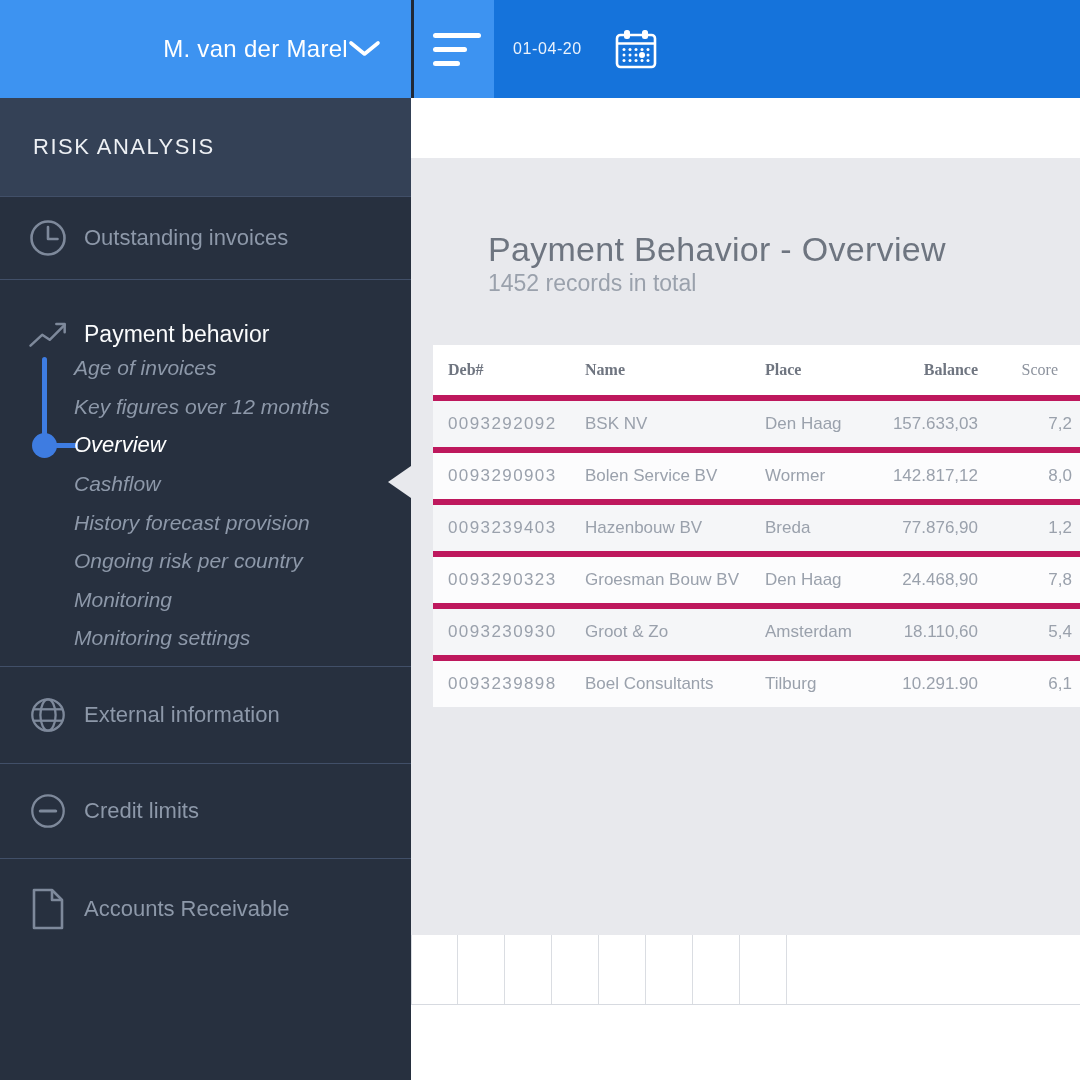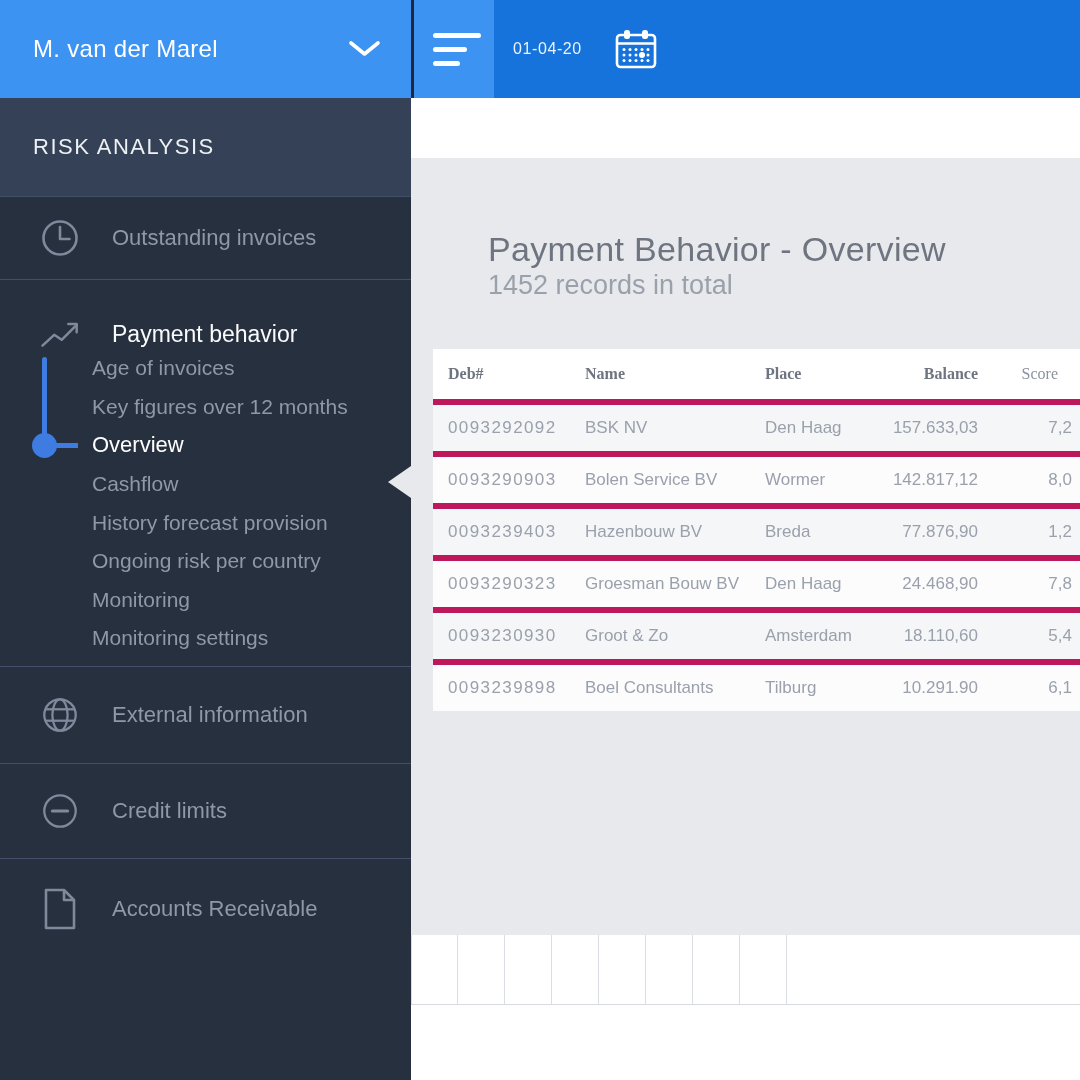--- a/index.html
+++ b/index.html
@@ -3,39 +3,39 @@
 <meta charset="utf-8">
 <style>
   * { box-sizing: border-box; margin: 0; padding: 0; }
   html, body { width: 1080px; height: 1080px; }
   body { font-family: "Liberation Sans", "DejaVu Sans", sans-serif; overflow: hidden; }
 
   .app { position: relative; width: 1080px; height: 1080px; background: #fff; display: flex; overflow: hidden; }
 
   
   .sidebar { width: 411px; flex-shrink: 0; background: #27303F; display: flex; flex-direction: column; }
-  .sidebar-header { height: 98px; background: #3D93F1; display: flex; align-items: center; justify-content: space-between; padding: 0 30px 0 33px; cursor: pointer; }
+  .sidebar-header { height: 98px; background: #3D93F1; display: flex; align-items: center; justify-content: flex-end; padding: 0 30px 0 33px; cursor: pointer; }
   .user-name { color: #FFFFFF; font-size: 24px; letter-spacing: 0.3px; }
   .sidebar-band { height: 98px; background: #344156; display: flex; align-items: center; padding-left: 33px; }
   .band-title { color: #EDF0F4; font-size: 22px; font-weight: 400; letter-spacing: 1.5px; }
 
   .nav-section { border-top: 1px solid #414F68; position: relative; }
   .s-outstanding { height: 83px; }
   .s-payment { height: 387px; }
   .s-external { height: 97px; }
   .s-credit { height: 95px; }
   .s-accounts { flex: 1; }
 
-  .nav-item { display: flex; align-items: center; height: 100%; padding-left: 40px; gap: 32px; color: #8D98A9; font-size: 22px; cursor: pointer; }
+  .nav-item { display: flex; align-items: center; height: 100%; padding-left: 28px; gap: 16px; color: #8D98A9; font-size: 22px; cursor: pointer; }
   .nav-item .ico { width: 40px; display: flex; justify-content: center; align-items: center; flex-shrink: 0; }
   .s-accounts .nav-item { height: 100px; }
 
   .nav-item.main-item { position: absolute; top: 29px; left: 0; right: 0; height: 50px; color: #FAFBFC; font-size: 23px; }
 
-  .subitems { position: absolute; top: 69px; left: 92px; list-style: none; }
+  .subitems { position: absolute; top: 69px; left: 74px; list-style: none; font-style: italic; }
   .subitems li { height: 38.6px; display: flex; align-items: center; font-size: 21px; color: #8D98A9; cursor: pointer; white-space: nowrap; }
   .subitems li.active { color: #FFFFFF; font-size: 22px; }
 
   .conn-v { position: absolute; left: 42px; top: 77px; width: 5px; height: 88px; background: #3E7CE1; border-radius: 3px; }
   .conn-h { position: absolute; left: 44px; top: 163px; width: 34px; height: 5px; background: #3E7CE1; }
   .conn-dot { position: absolute; left: 32px; top: 153px; width: 25px; height: 25px; border-radius: 50%; background: #3E7CE1; }
 
   
   .main { flex: 1; display: flex; flex-direction: column; background: #fff; min-width: 0; }
   .topbar { height: 98px; background: #1573DB; display: flex; align-items: center; flex-shrink: 0; }
@@ -44,21 +44,21 @@
   .menu-btn i.b1 { width: 48px; }
   .menu-btn i.b2 { width: 34px; }
   .menu-btn i.b3 { width: 27px; }
   .topbar-date { color: #EAF2FC; font-size: 16px; margin-left: 19px; letter-spacing: 0.6px; }
   .calendar-btn { background: none; border: none; margin-left: 32px; cursor: pointer; display: flex; align-items: center; }
 
   .white-gap { height: 60px; background: #fff; }
   .panel { height: 777px; background: #E8E9ED; }
   .panel-header { padding: 72px 0 0 77px; }
   .page-title { color: #6E7580; font-size: 34px; font-weight: 400; letter-spacing: 0.3px; line-height: 1.12; }
-  .page-subtitle { color: #9AA1AC; font-size: 27px; margin-top: 2px; }
+  .page-subtitle { color: #9AA1AC; font-size: 23px; margin-top: 2px; }
 
   .table-wrap { margin: 48px 0 0 22px; }
   table { width: 647px; border-collapse: separate; border-spacing: 0; table-layout: fixed; }
   thead tr { background: #FFFFFF; height: 50px; }
   th { text-align: left; color: #6F7580; font-size: 16px; font-weight: 700; cursor: pointer; font-family: Liberation Serif, serif; }
   th.col0 { width: 152px; padding-left: 15px; }
   th.col1 { width: 180px; }
   th.col2 { width: 110px; }
   th.col3 { width: 103px; text-align: right; }
   th.col4 { text-align: right; padding-right: 22px; color: #8C929D; font-weight: 400; }

